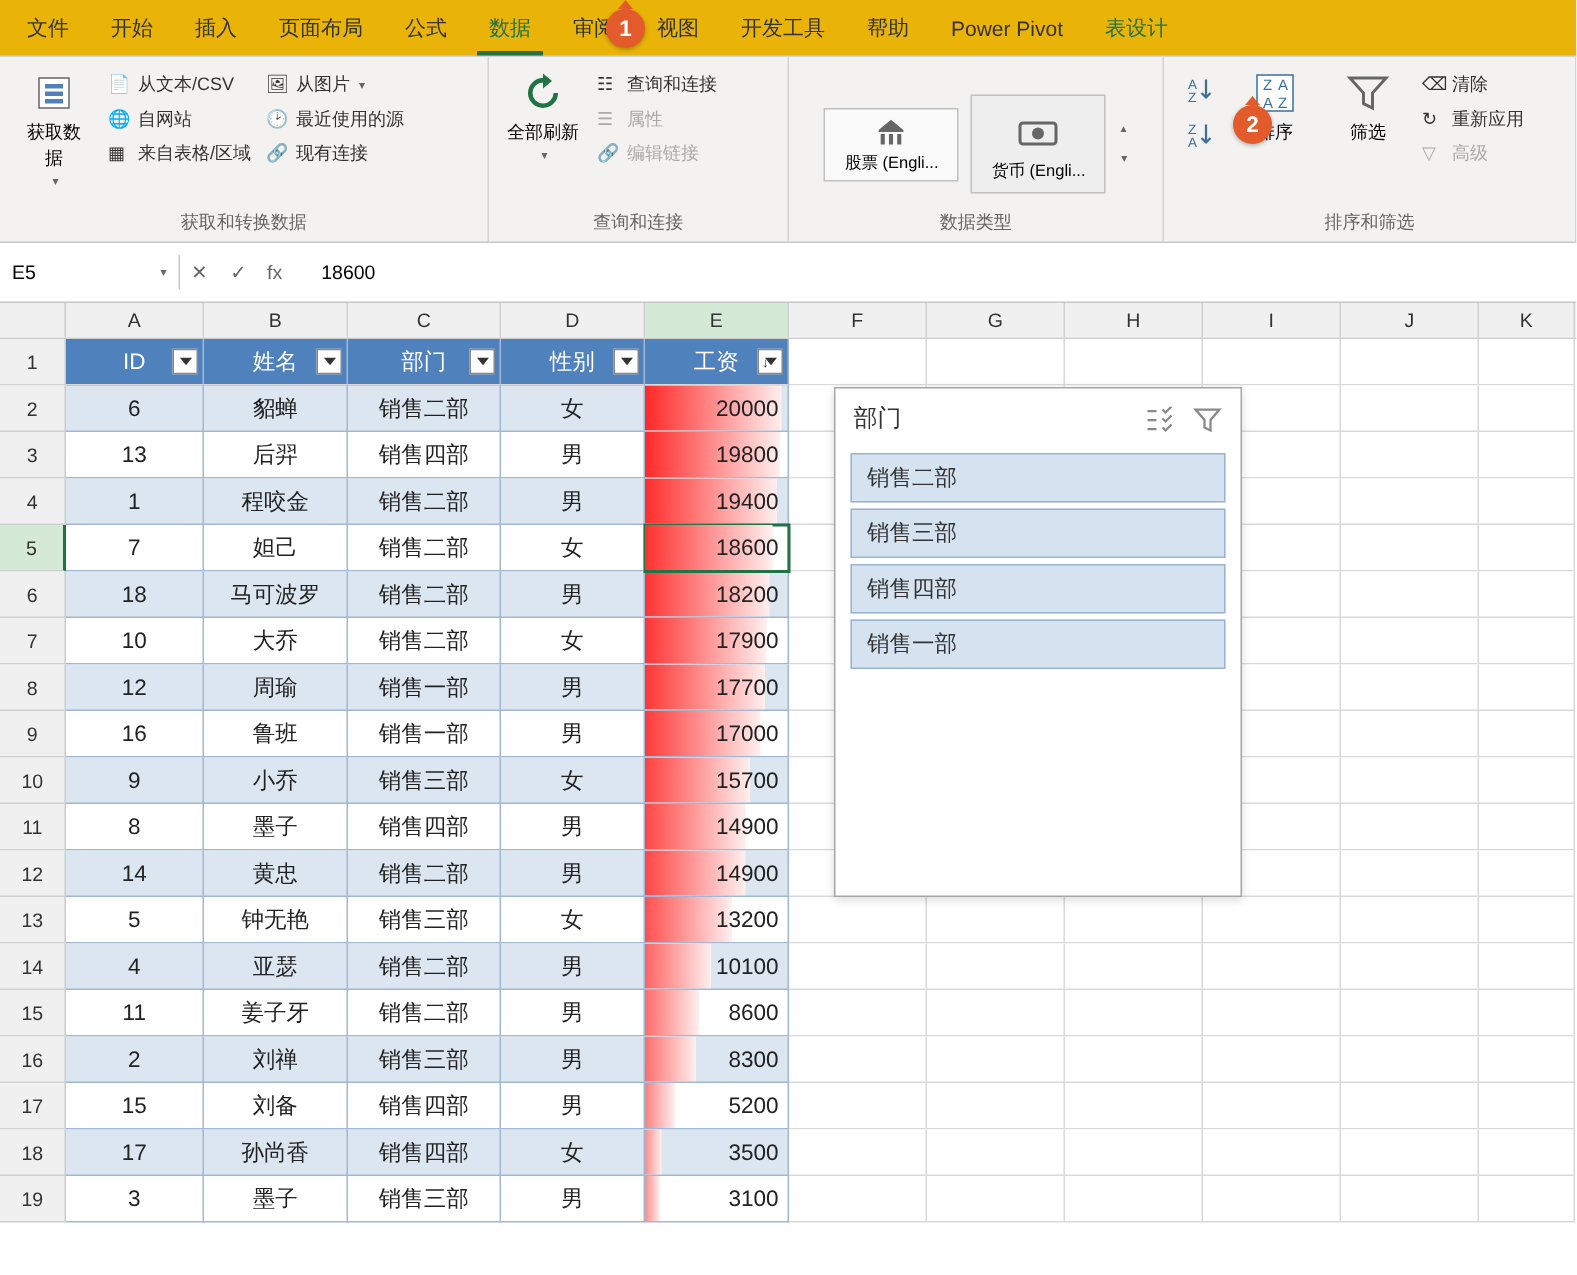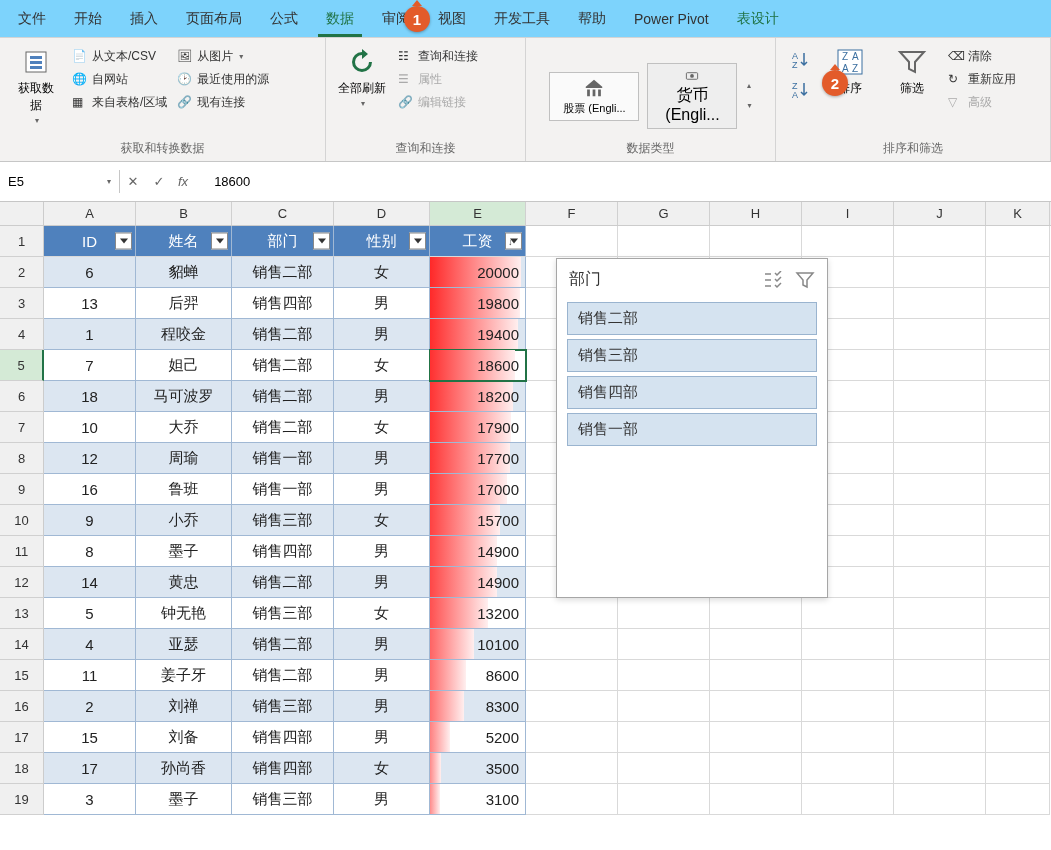--- a/index.html
+++ b/index.html
@@ -1,19 +1,19 @@
 <!DOCTYPE html>
 <html><head>
 <meta charset="utf-8">
 <style>
 * { box-sizing: border-box; margin: 0; padding: 0; }
 body { font-family: "Segoe UI", "Microsoft YaHei", sans-serif; font-size: 13px; background: #fff; width: 1051px; height: 850px; overflow: hidden; position: relative; }
 
 
-.ribbon-tabs { display: flex; background: #7dd3fc; height: 38px; align-items: center; padding: 0 4px; border-bottom: 1px solid #d4d4d4; }
+.ribbon-tabs { display: flex; background: #eab308; height: 38px; align-items: center; padding: 0 4px; border-bottom: 1px solid #d4d4d4; }
 .ribbon-tab { padding: 8px 14px; color: #333; cursor: pointer; font-size: 14px; position: relative; }
 .ribbon-tab.active { color: #217346; font-weight: 500; }
 .ribbon-tab.active::after { content:""; position:absolute; bottom:-1px; left:6px; right:6px; height:3px; background:#217346; }
 .ribbon-tab.highlight { color: #217346; }
 
 
 .ribbon { display: flex; background: #f3f2f1; height: 124px; border-bottom: 1px solid #c6c6c6; }
 .rgroup { display:flex; flex-direction:column; justify-content:space-between; padding: 4px 6px 2px; border-right: 1px solid #d4d4d4; position:relative; }
 .rgroup-body { flex:1; display:flex; align-items:flex-start; gap:2px; }
 .rgroup-label { text-align:center; font-size:12px; color:#666; padding: 2px 0; }
@@ -23,21 +23,21 @@
 .rbig { display:flex; flex-direction:column; align-items:center; justify-content:center; text-align:center; width:60px; font-size:12px; padding:4px 2px; gap:2px; cursor:pointer; }
 .rbig .icon { width:32px; height:32px; }
 .icon-sm { width:16px; height:16px; display:inline-block; }
 .dd { font-size:8px; color:#666; margin-left:2px; }
 
 
 .fbar { display:flex; align-items:center; height:40px; border-bottom:1px solid #c6c6c6; background:#fff; }
 .namebox { width:120px; border-right:1px solid #c6c6c6; padding:4px 8px; font-size:13px; display:flex; align-items:center; justify-content:space-between; }
 .fx-area { display:flex; align-items:center; flex:1; }
 .fx-btn { width:26px; text-align:center; color:#666; cursor:pointer; }
-.fx-label { font-style: italic; color: #666; padding: 0 6px; }
+.fx-label { color: #666; padding: 0 6px; }
 .fbar-val { padding-left: 20px; }
 
 
 .grid-wrap { position:relative; background:#fff; }
 .colhdrs { display:flex; height:24px; background:#f0f0f0; border-bottom:1px solid #ccc; }
 .corner { width:44px; border-right:1px solid #ccc; background:#f0f0f0; }
 .ch { text-align:center; border-right:1px solid #d0d0d0; display:flex; align-items:center; justify-content:center; font-size:13px; color:#333; background:#f0f0f0; }
 .ch.sel { background:#d4ead6; }
 .row { display:flex; height:31px; }
 .rh { width:44px; text-align:center; border-right:1px solid #ccc; border-bottom:1px solid #d0d0d0; display:flex; align-items:center; justify-content:center; font-size:13px; color:#333; background:#f0f0f0; }
@@ -181,21 +181,21 @@
         <svg class="icon" viewBox="0 0 32 32">
             <path d="M4 14 16 4l12 10v2H4zM6 18h4v10H6zm8 0h4v10h-4zm8 0h4v10h-4z" fill="#666"></path>
           </svg>
         <span style="font-size:11px">股票 (Engli...</span>
       </div>
       <div class="rbig" style="width:90px; border:1px solid #c0c0c0; background:#eeeeee; height:66px">
         <svg class="icon" viewBox="0 0 32 32">
             <rect x="4" y="10" width="24" height="14" rx="2" fill="none" stroke="#666" stroke-width="2"></rect>
             <circle cx="16" cy="17" r="4" fill="#666"></circle>
           </svg>
-        <span style="font-size:16px">货币 (Engli...</span>
+        <span style="font-size:11px">货币 (Engli...</span>
       </div>
       <div class="vstack" style="gap:10px">
         <span class="dd" style="transform:rotate(180deg)">▾</span>
         <span class="dd">▾</span>
       </div>
     </div>
     <div class="rgroup-label">数据类型</div>
   </div>
 
   <div class="rgroup" style="flex:1">

